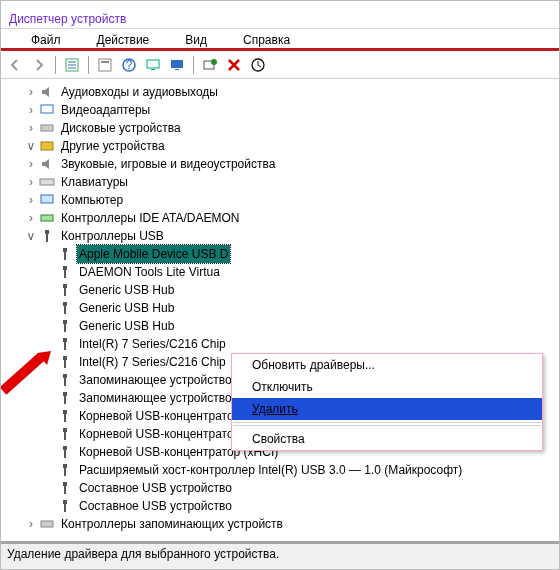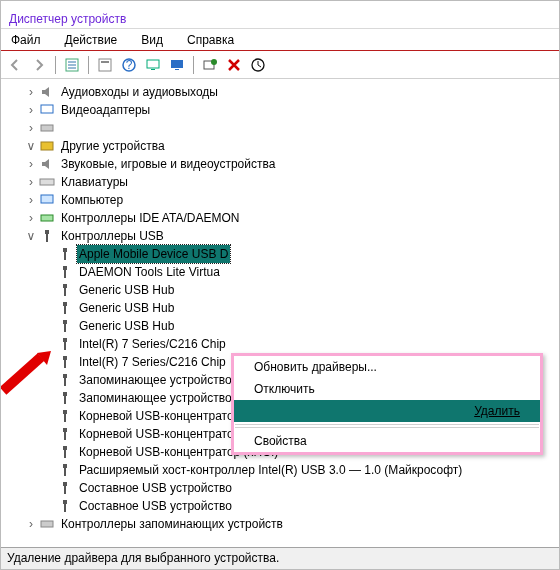--- a/index.html
+++ b/index.html
@@ -1,37 +1,37 @@
 <!DOCTYPE html>
 <html><head>
 <meta charset="utf-8">
 <style>
   * { box-sizing: border-box; margin: 0; padding: 0; font-family: "Segoe UI", Tahoma, sans-serif; font-size: 12px; }
   body { width: 560px; height: 570px; background: #fff; overflow: hidden; position: relative; border: 1px solid #bbb; }
   .titlebar { height: 28px; line-height: 28px; padding: 4px 8px; border-bottom: 1px solid #d9d9d9; color: #6d28d9; }
-  .menubar { height: 22px; display: flex; gap: 4px; padding: 2px 0; border-bottom: 1px solid #b91c1c; }
+  .menubar { height: 22px; display: flex; gap: 16px; padding: 2px 20px; border-bottom: 3px solid #b91c1c; }
   .menubar span { padding: 2px 10px; cursor: default; }
   .toolbar { height: 28px; display: flex; align-items: center; padding: 2px 4px; gap: 4px; border-bottom: 1px solid #cfcfcf; }
   .tbtn { width: 20px; height: 20px; display: flex; align-items: center; justify-content: center; border: 1px solid transparent; }
   .tbtn svg { width: 16px; height: 16px; }
   .sep { width: 1px; height: 18px; background: #a0a0a0; margin: 0 2px; }
   .tree-area { height: 470px; overflow: hidden; padding: 4px 2px 2px 6px; position: relative; }
   .node { display: flex; align-items: center; height: 18px; line-height: 18px; white-space: nowrap; }
   .indent1 { padding-left: 18px; }
   .indent2 { padding-left: 36px; }
   .toggle { width: 12px; height: 12px; margin-right: 2px; display: flex; align-items: center; justify-content: center; color: #666; }
   .toggle.blank { visibility: hidden; }
   .ico { width: 16px; height: 16px; margin-right: 4px; display: flex; align-items: center; justify-content: center; }
   .ico svg { width: 16px; height: 16px; }
   .label { padding: 0 2px; }
   .sel { background: #0f766e; outline: 1px dotted #222; }
-  .statusbar { position: absolute; bottom: 0; left: 0; right: 0; height: 22px; border-top: 1px solid #a3a3a3; padding: 3px 6px; background: #f0f0f0; font-size: 11px; }
-  .ctxmenu { position: absolute; top: 274px; left: 230px; width: 312px; background: #fff; border: 3px solid #f9a8d4; box-shadow: 2px 2px 4px rgba(0,0,0,.25); z-index: 10; }
+  .statusbar { position: absolute; bottom: 0; left: 0; right: 0; height: 28px; border-top: 3px solid #a3a3a3; padding: 3px 6px; background: #f0f0f0; font-size: 11px; }
+  .ctxmenu { position: absolute; top: 274px; left: 230px; width: 312px; background: #fff; border: 1px solid #f9a8d4; box-shadow: 2px 2px 4px rgba(0,0,0,.25); z-index: 10; }
   .ctxitem { padding: 4px 20px 4px 20px; cursor: default; }
-  .ctxitem.hi { background: #0f766e; text-decoration: underline; text-align: right; }
+  .ctxitem.hi { background: #1d4ed8; text-decoration: underline; }
   .ctxsep { height: 1px; background: #d0d0d0; margin: 2px 1px; }
   .arrow-red { position: absolute; z-index: 5; }
   .arrow-red.left { top: 272px; left: -4px; }
   .arrow-red.right { top: 316px; left: 380px; }
   .arrow-red svg { width: 130px; height: 28px; }
   .arrow-red.left svg { width: 56px; height: 44px; }
 </style>
 </head>
 <body>
 
@@ -131,20 +131,21 @@
       </span>
     <span class="label">Видеоадаптеры</span>
   </div>
   <div class="node indent1">
     <span class="toggle">›</span>
     <span class="ico">
         <svg viewBox="0 0 16 16">
           <rect x="2" y="5" width="12" height="6" fill="#ccc" stroke="#888"></rect>
         </svg>
       </span>
+    <span class="label">Дисковые устройства</span>
   </div>
   <div class="node indent1">
     <span class="toggle">∨</span>
     <span class="ico">
         <svg viewBox="0 0 16 16">
           <rect x="2" y="4" width="12" height="8" fill="#e8c030" stroke="#a08020"></rect>
         </svg>
       </span>
     <span class="label">Другие устройства</span>
   </div>

